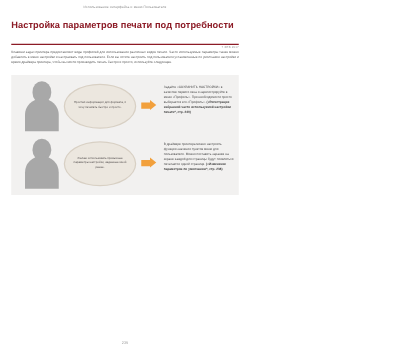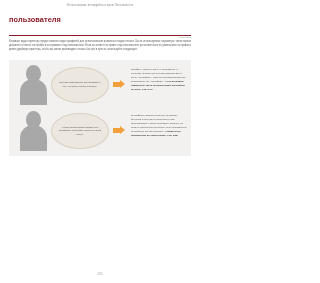--- a/index.html
+++ b/index.html
@@ -139,21 +139,21 @@
   }
 </style>
 </head>
 <body>
 
 <div class="page">
 
   <div class="running-header">Использование интерфейса и меню Пользователя</div>
 
   <div class="title-block">
-    <div class="title">пользователя</div>
+    <div class="title">Настройка параметров печати под потребности</div>
   </div>
 
   <div class="rule-wrap">
     <div class="rule"></div>
     <div class="rule-caption">7 ФЕВ 2017</div>
   </div>
 
   <div class="intro">Клавиши задач принтера предоставляют виды профилей для использования различных видов печати. Часто используемые параметры также можно добавлять в меню настройки и настраивать под пользователя. Если вы хотите настроить под пользователя установленные по умолчанию настройки и время драйвера принтера, чтобы вы могли производить печать быстро и просто, используйте следующее.</div>
 
   <div class="panel">

